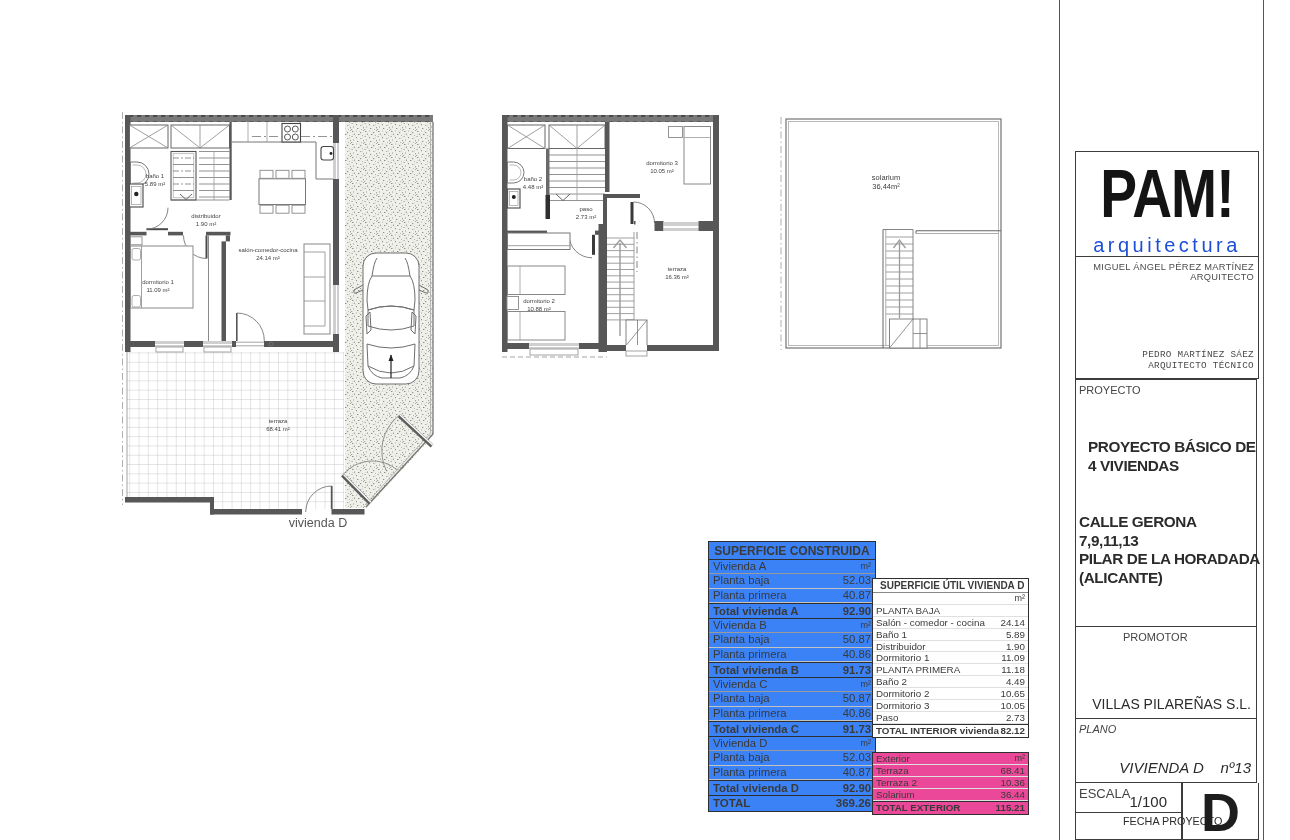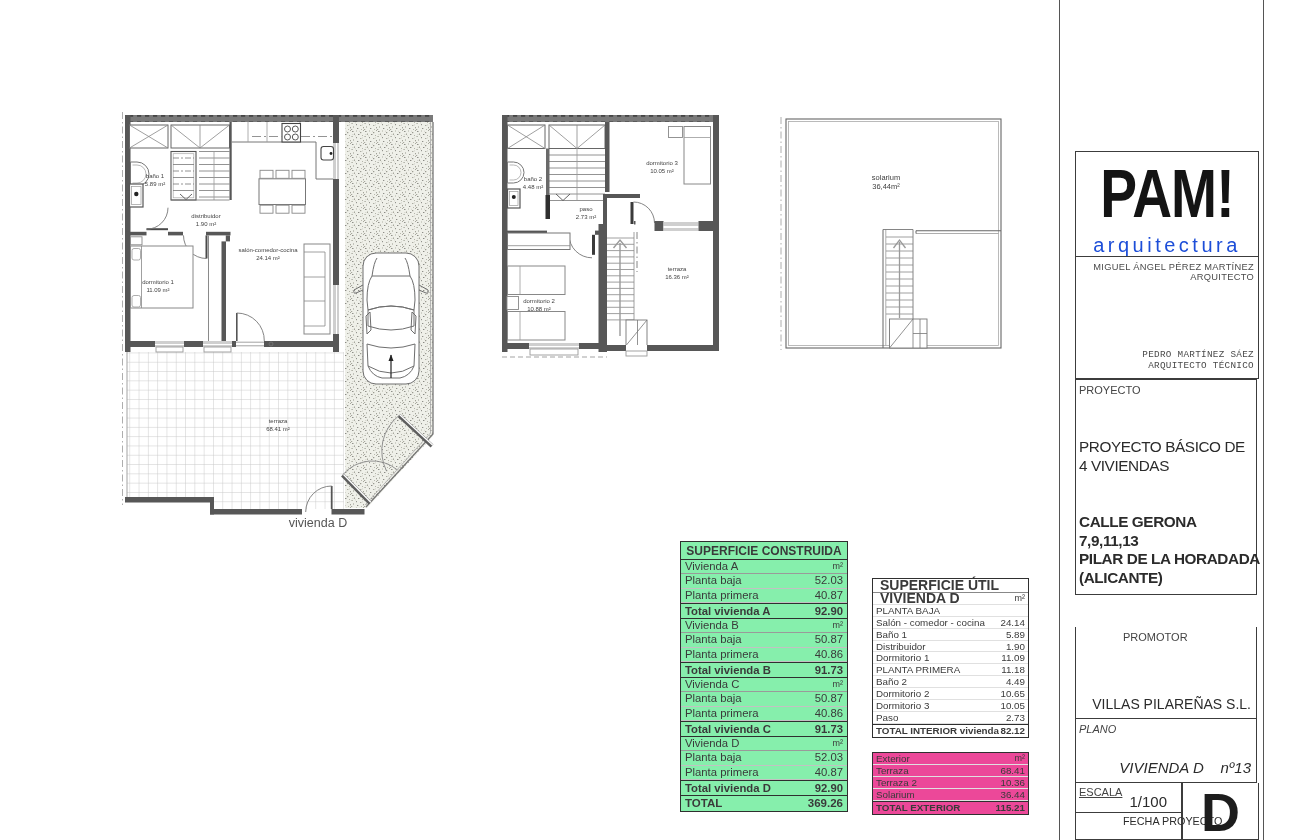--- a/index.html
+++ b/index.html
@@ -397,21 +397,21 @@
 <line x1="889.5" y1="348" x2="913" y2="319" stroke="#777" stroke-width="0.8"></line>
 <line x1="913" y1="319" x2="913" y2="348" stroke="#777" stroke-width="0.8"></line>
 <line x1="920" y1="319" x2="920" y2="348" stroke="#777" stroke-width="0.8"></line>
 <line x1="913" y1="333.5" x2="927" y2="333.5" stroke="#777" stroke-width="0.8"></line>
 
 <text x="886" y="180" fill="#3f3f3f" font-size="7.5" text-anchor="middle" font-family="Liberation Sans,sans-serif">solarium</text>
 <text x="886" y="189" fill="#3f3f3f" font-size="7.5" text-anchor="middle" font-family="Liberation Sans,sans-serif">36,44m²</text>
 </g>
 </svg>
 
-<div class="abs" id="t1" style="left:680px;top:541px;width:166px;border:1.5px solid #2f2f2f;background:#86efac;color:#3a3a3a;">
+<div class="abs" id="t1" style="left:708px;top:541px;width:166px;border:1.5px solid #2f2f2f;background:#3b82f6;color:#3a3a3a;">
 <div style="height:17px;border-bottom:1.5px solid #2f2f2f;font-weight:bold;font-size:12px;text-align:center;line-height:18px;">SUPERFICIE CONSTRUIDA</div>
 <div class="r h">
       <span>Vivienda A</span>
       <span class="m">m²</span>
     </div>
 <div class="r">
       <span>Planta baja</span>
       <span>52.03</span>
     </div>
 <div class="r">
@@ -470,21 +470,21 @@
       <span>Total vivienda D</span>
       <span>92.90</span>
     </div>
 <div class="r t2">
       <span>TOTAL</span>
       <span>369.26</span>
     </div>
 </div>
 
 <div class="abs" id="t2" style="left:872px;top:578px;width:155px;border:1.5px solid #2f2f2f;background:#fff;color:#3a3a3a;">
-<div style="height:13px;border-bottom:1px solid #888;font-weight:bold;font-size:14px;line-height:13px;padding-left:7px;">SUPERFICIE ÚTIL VIVIENDA D</div>
+<div style="height:13px;border-bottom:1px solid #888;font-weight:bold;font-size:10px;line-height:13px;padding-left:7px;">SUPERFICIE ÚTIL VIVIENDA D</div>
 <div class="s">
       <span></span>
       <span class="m">m²</span>
     </div>
 <div class="s">
       <span>PLANTA BAJA</span>
       <span></span>
     </div>
 <div class="s">
       <span>Salón - comedor - cocina</span>
@@ -556,38 +556,38 @@
 <div class="abs" style="left:1075px;top:151px;width:184px;height:106px;border:1.2px solid #3c3c3c;box-sizing:border-box;">
 <div style="font-weight:bold;font-size:60px;letter-spacing:-1px;color:#141414;text-align:center;margin-top:3px;transform:scale(0.92,1.13);transform-origin:center top;">PAM!</div>
 <div style="font-size:20px;color:#1d4ed8;text-align:center;letter-spacing:3.5px;margin-top:10px;">arquitectura</div>
 </div>
 
 <div class="abs" style="left:1075px;top:257px;width:184px;height:122px;border:1.2px solid #3c3c3c;border-top:none;box-sizing:border-box;color:#4a4a4a;">
 <div style="position:absolute;right:4px;top:5px;text-align:right;font-size:9.3px;letter-spacing:0.3px;">MIGUEL ÁNGEL PÉREZ MARTÍNEZ<br>ARQUITECTO</div>
 <div style="position:absolute;right:4px;bottom:7px;text-align:right;font-size:9.3px;letter-spacing:0.3px;font-family:Liberation Mono, monospace;">PEDRO MARTÍNEZ SÁEZ<br>ARQUITECTO TÉCNICO</div>
 </div>
 
-<div class="abs" style="left:1075px;top:379px;width:182px;height:216px;border:1px solid #3c3c3c;box-sizing:border-box;color:#333;">
+<div class="abs" style="left:1075px;top:379px;width:182px;height:248px;border:1px solid #3c3c3c;box-sizing:border-box;color:#333;">
 <div style="font-size:11px;margin:4px 0 0 3px;color:#444;">PROYECTO</div>
-<div style="font-weight:normal;font-size:15.3px;letter-spacing:-0.4px;line-height:18.5px;margin:42px 0 0 3px;color:#2b2b2b;white-space:nowrap;">PROYECTO BÁSICO DE<br>4 VIVIENDAS</div>
+<div style="font-weight:bold;font-size:15.3px;letter-spacing:-0.4px;line-height:18.5px;margin:42px 0 0 12px;color:#2b2b2b;white-space:nowrap;">PROYECTO BÁSICO DE<br>4 VIVIENDAS</div>
 <div style="font-weight:bold;font-size:15.3px;letter-spacing:-0.4px;line-height:18.5px;margin:38px 0 0 3px;color:#2b2b2b;white-space:nowrap;">CALLE GERONA<br>7,9,11,13<br>PILAR DE LA HORADADA<br>(ALICANTE)</div>
 </div>
 
 <div class="abs" style="left:1075px;top:627px;width:182px;height:92px;border:1px solid #3c3c3c;border-top:none;box-sizing:border-box;color:#333;">
 <div style="font-size:11px;margin:4px 0 0 3px;color:#444;padding-left:44px;">PROMOTOR</div>
 <div style="position:absolute;right:5px;bottom:6px;font-size:14px;color:#2b2b2b;text-align:center;">VILLAS PILAREÑAS S.L.</div>
 </div>
 
 <div class="abs" style="left:1075px;top:719px;width:182px;height:64px;border:1px solid #3c3c3c;border-top:none;box-sizing:border-box;color:#333;font-style:italic;">
 <div style="font-size:11px;margin:4px 0 0 3px;color:#444;">PLANO</div>
 <div style="position:absolute;right:5px;bottom:6px;font-size:15px;color:#2b2b2b;margin-top:23px;">VIVIENDA D&nbsp;&nbsp;&nbsp;&nbsp;nº13</div>
 </div>
 
 <div class="abs" style="left:1075px;top:783px;width:107px;height:30px;border:1px solid #3c3c3c;border-top:none;box-sizing:border-box;color:#333;">
-<div style="font-size:11px;margin:3px 0 12px 3px;color:#444;text-decoration:underline;">ESCALA</div>
+<div style="font-size:13px;margin:3px 0 12px 3px;color:#444;">ESCALA</div>
 <div style="position:absolute;right:14px;top:10px;font-size:15px;color:#2b2b2b;">1/100</div>
 </div>
 
 <div class="abs" style="left:1075px;top:813px;width:107px;height:27px;border:1px solid #3c3c3c;border-top:none;box-sizing:border-box;color:#333;">
 <div style="font-size:10.8px;margin:2px 0 12px 3px;color:#2b2b2b;white-space:nowrap;padding-left:44px;">FECHA PROYECTO</div>
 <div style="font-size:11.8px;margin:1px 0 0 3px;color:#2b2b2b;white-space:nowrap;">MARZO 2025</div>
 </div>
 
 <div class="abs" style="left:1182px;top:783px;width:77px;height:57px;border:1px solid #3c3c3c;border-top:none;box-sizing:border-box;color:#1d1d1d;">
 <div style="font-size:54px;font-weight:bold;text-align:center;margin-top:-2px;">D</div>

